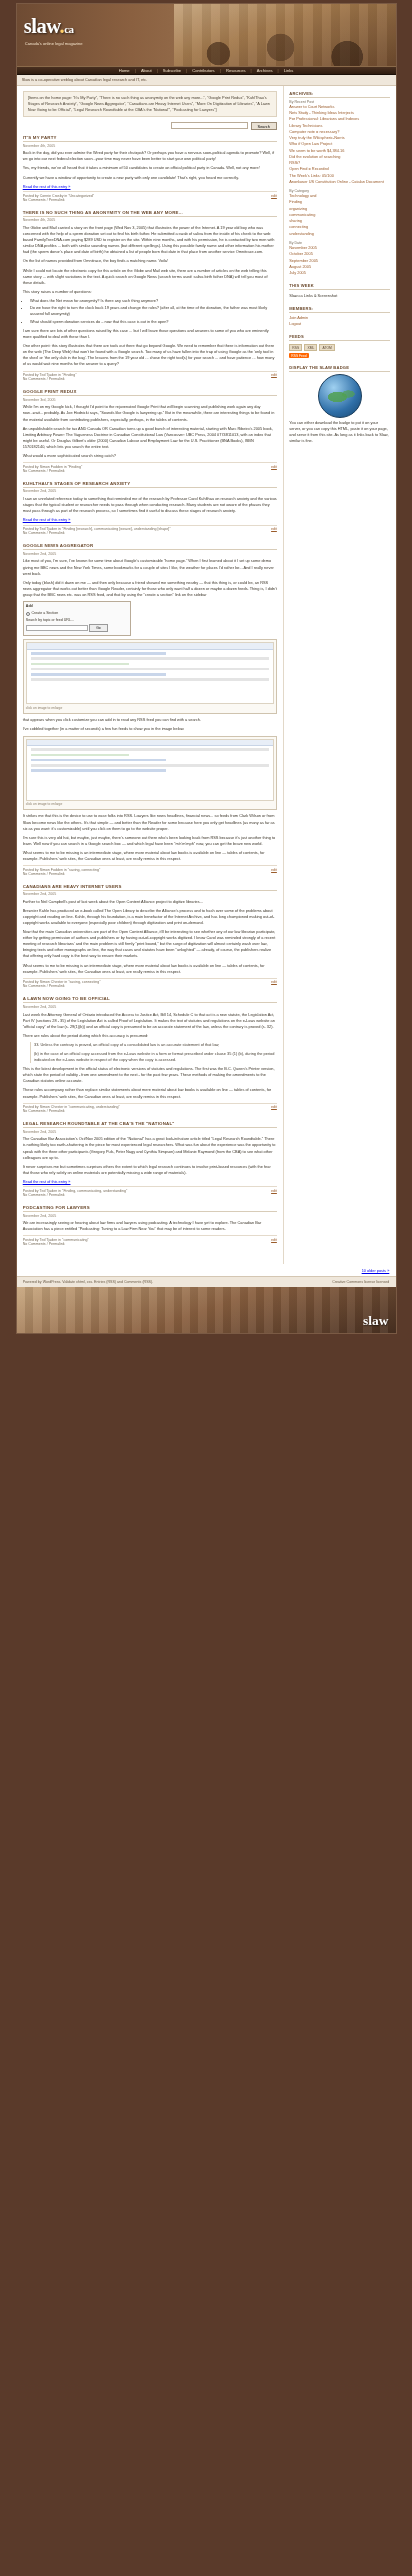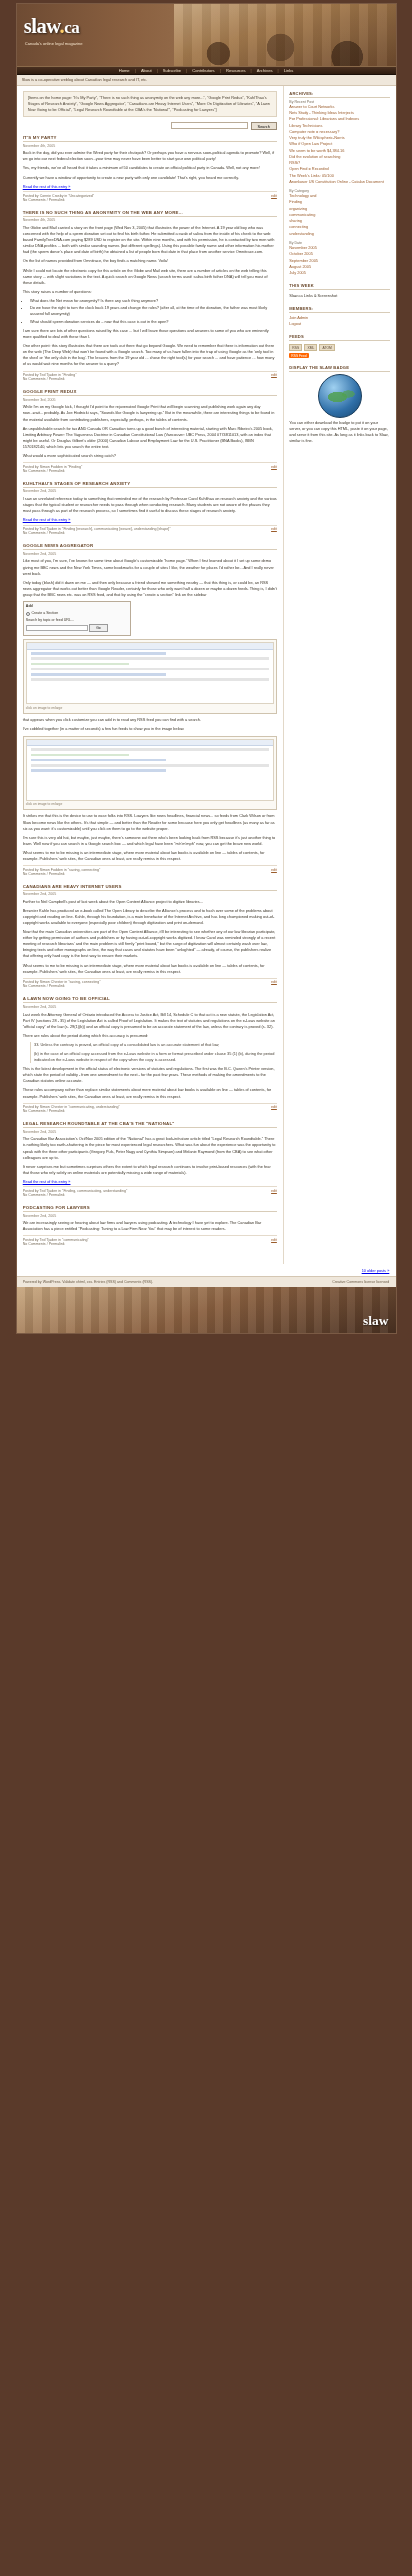--- a/index.html
+++ b/index.html
@@ -35,21 +35,21 @@
       radial-gradient(circle at 78% 85%, rgba(30,15,8,0.5) 0 15.5px, transparent 16px);
   }
   .logo {
     position:absolute; left:7.2px; top:11.3px; z-index:3;
     font-family:"Liberation Serif", serif;
     font-size:20.6px; font-weight:bold; color:#fff;
     text-shadow:1px 1px 2.1px rgba(0,0,0,0.6);
     letter-spacing:-0.5px;
   }
   .logo .dot { color:#ffcf6a; }
-  .logo .ca { font-size:17px; }
+  .logo .ca { font-size:11px; }
   .tagline {
     position:absolute; left:8.2px; top:37px; z-index:3;
     color:#f3e2c9; font-size:4.1px;
   }
 
   
   .navbar {
     background:linear-gradient(#4a3020,#2e1c10);
     height:9.3px; display:flex; align-items:center; justify-content:center;
     gap:1px; border-top:0.5px solid #8a6a4a; border-bottom:0.5px solid #1a0f08;

